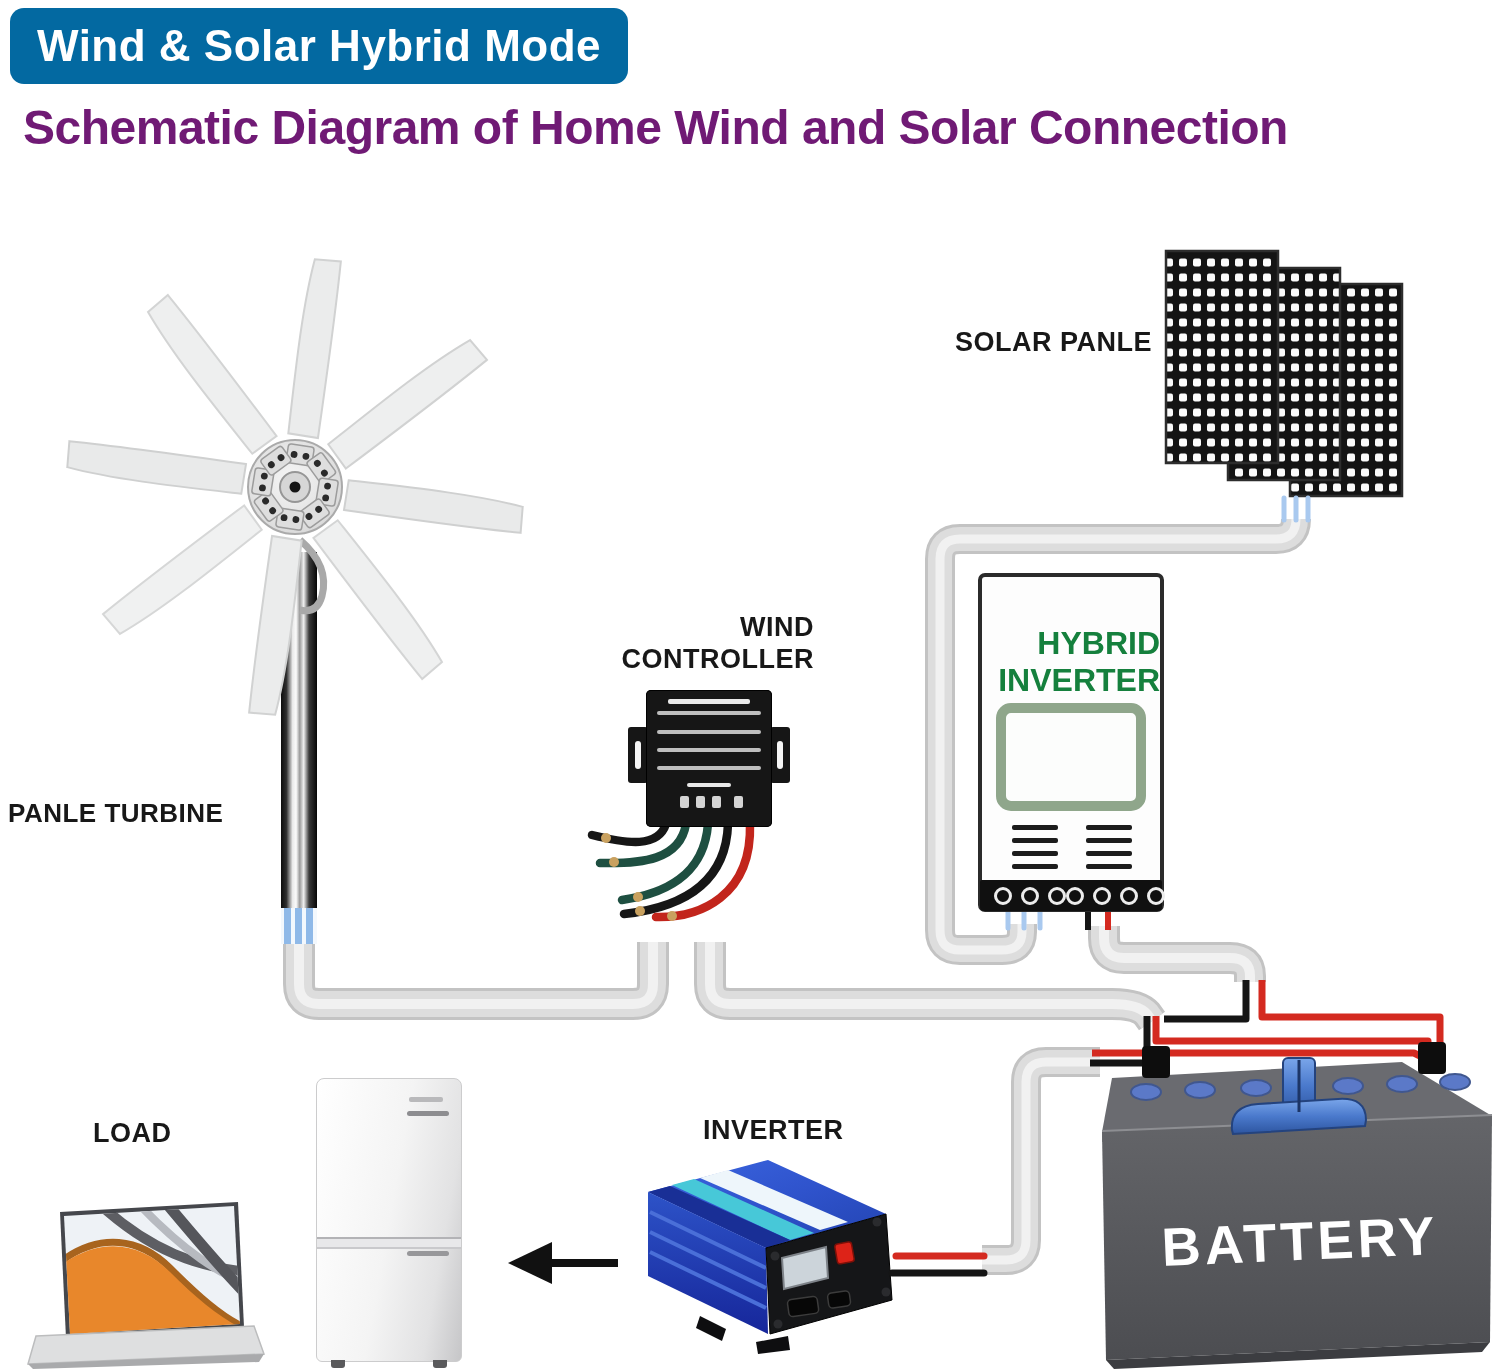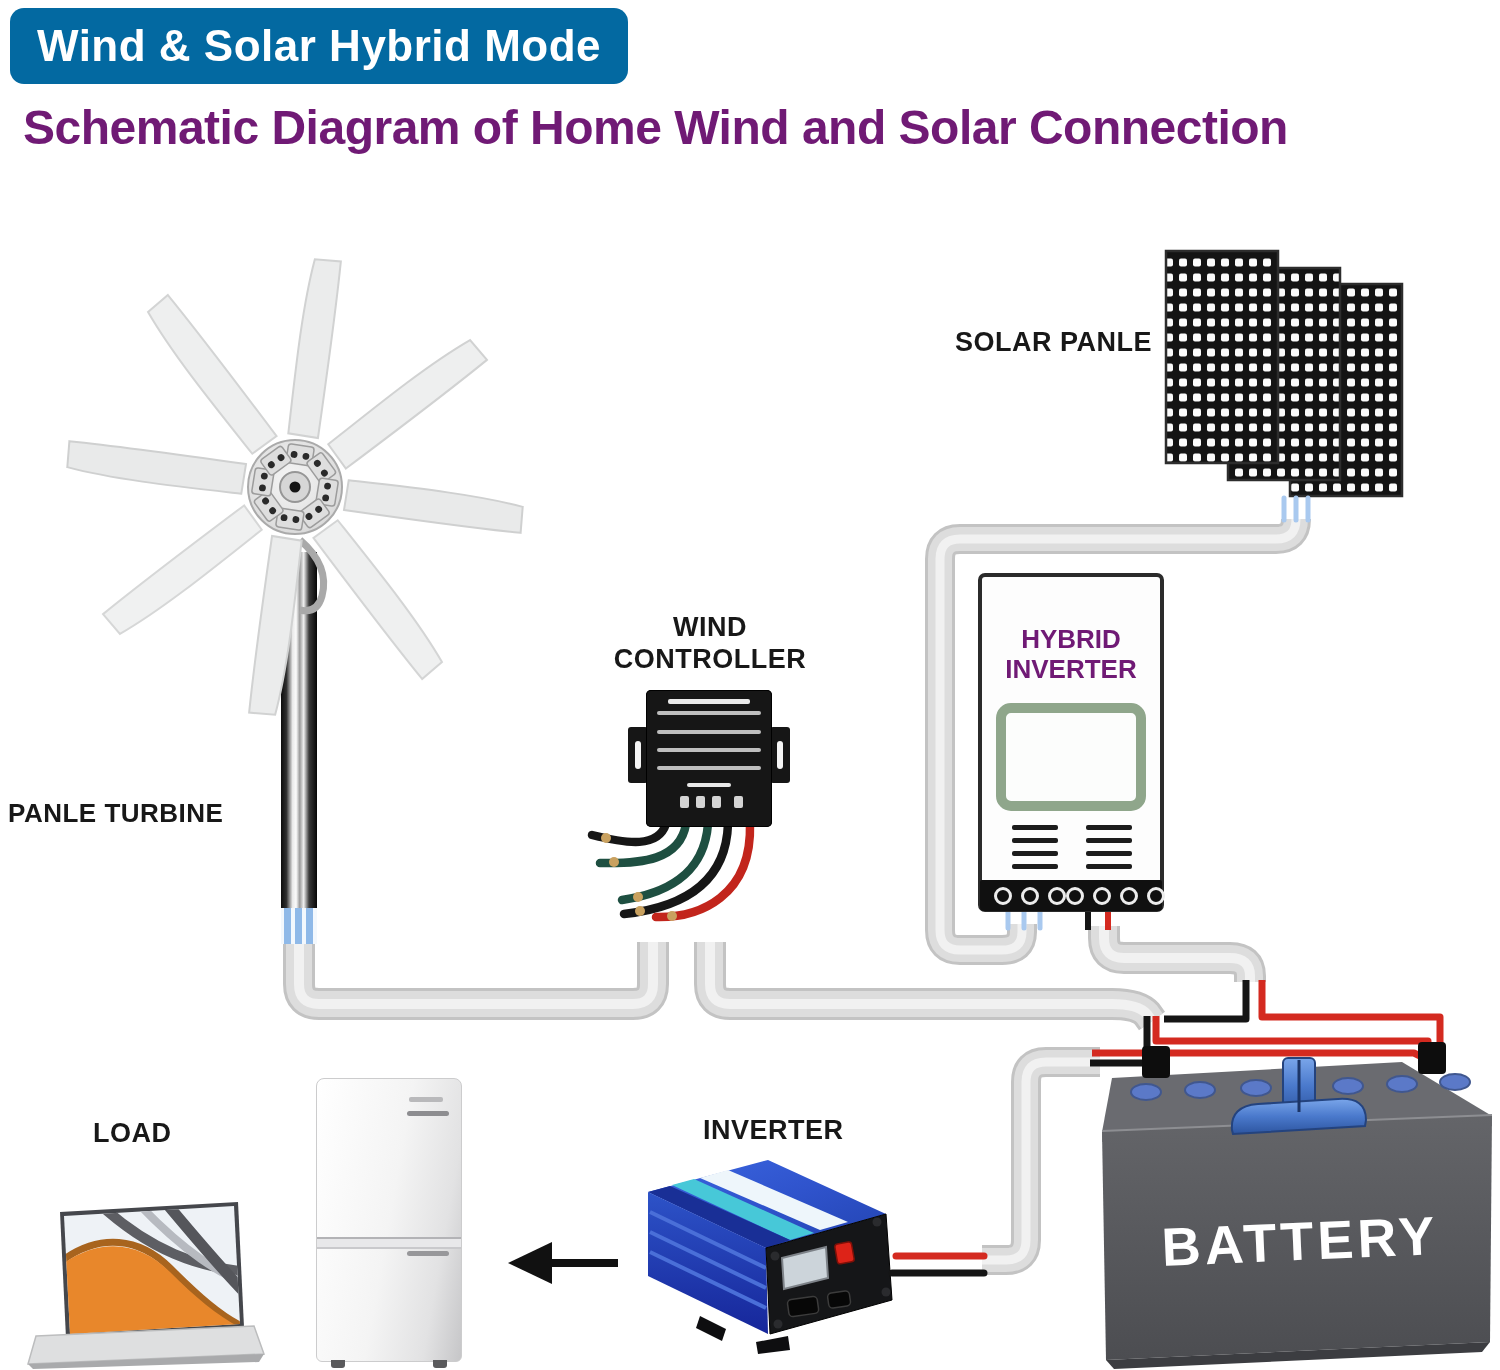--- a/index.html
+++ b/index.html
@@ -25,21 +25,21 @@
   
   .ctrl-ear{position:absolute;width:20px;height:56px;background:#161616;border-radius:3px;top:727px;}
   .ctrl-ear .slot{position:absolute;left:7px;top:14px;width:6px;height:28px;background:#f5f5f5;border-radius:3px;}
   .ctrl-box{position:absolute;left:646px;top:690px;width:126px;height:137px;background:#161616;border-radius:5px;box-shadow:0 0 0 1px #000 inset;}
   .ctrl-box .tl{position:absolute;background:#e9e9e9;border-radius:2px;}
   
   .hybrid{
     position:absolute;left:978px;top:573px;width:186px;height:339px;
     background:#fdfdfd;border:4px solid #2b2b2b;border-radius:7px;box-sizing:border-box;
   }
-  .hybrid .title{position:absolute;left:0;right:0;top:48px;text-align:center;font-weight:bold;font-size:26px;color:#701a75;line-height:1.15;}
+  .hybrid .title{position:absolute;left:0;right:0;top:48px;text-align:right;font-weight:bold;font-size:32px;color:#15803d;line-height:1.15;}
   .hybrid .screen{
     position:absolute;left:14px;top:126px;width:150px;height:108px;box-sizing:border-box;
     border:10px solid #8fa68b;border-radius:15px;background:#fcfdfc;
   }
   .vents{position:absolute;top:248px;width:46px;}
   .vents .v{height:5px;background:#1c1c1c;border-radius:2px;margin-bottom:8px;}
   .strip{
     position:absolute;left:-2px;right:-2px;bottom:-3px;height:31px;background:#101010;
     border-radius:2px 2px 4px 4px;display:flex;align-items:center;padding:0 14px;box-sizing:border-box;
   }
@@ -335,21 +335,21 @@
   <g>
     <line x1="618" y1="1263" x2="542" y2="1263" stroke="#111111" stroke-width="8"></line>
     <polygon points="508,1263 552,1242 552,1284" fill="#111111"></polygon>
   </g>
 </svg>
 
 <div class="abs banner">Wind &amp; Solar Hybrid Mode</div>
 <div class="abs heading">Schematic Diagram of Home Wind and Solar Connection</div>
 
 <div class="lbl" style="left:8px;top:798px;font-size:26px;">PANLE TURBINE</div>
-<div class="lbl" style="left:606px;top:612px;width:208px;text-align:center;">WIND CONTROLLER</div>
+<div class="lbl" style="left:606px;top:612px;width:208px;text-align:right;">WIND CONTROLLER</div>
 <div class="lbl" style="left:955px;top:327px;text-align:right;">SOLAR PANLE</div>
 <div class="lbl" style="left:93px;top:1118px;text-align:center;">LOAD</div>
 <div class="lbl" style="left:703px;top:1115px;">INVERTER</div>
 
 <div class="ctrl-ear" style="left:628px;">
     <div class="slot"></div>
   </div>
 <div class="ctrl-ear" style="left:770px;">
     <div class="slot"></div>
   </div>

